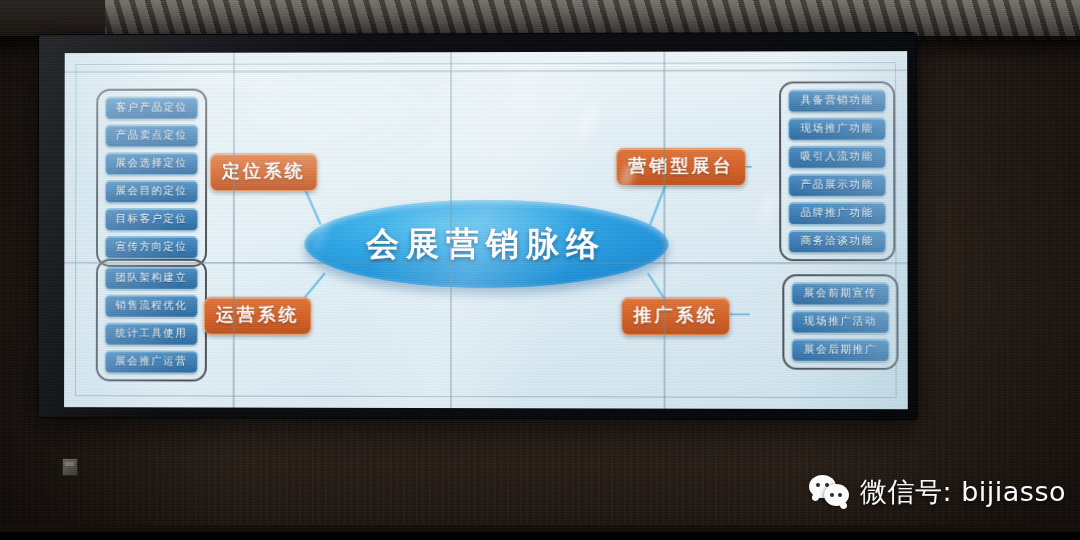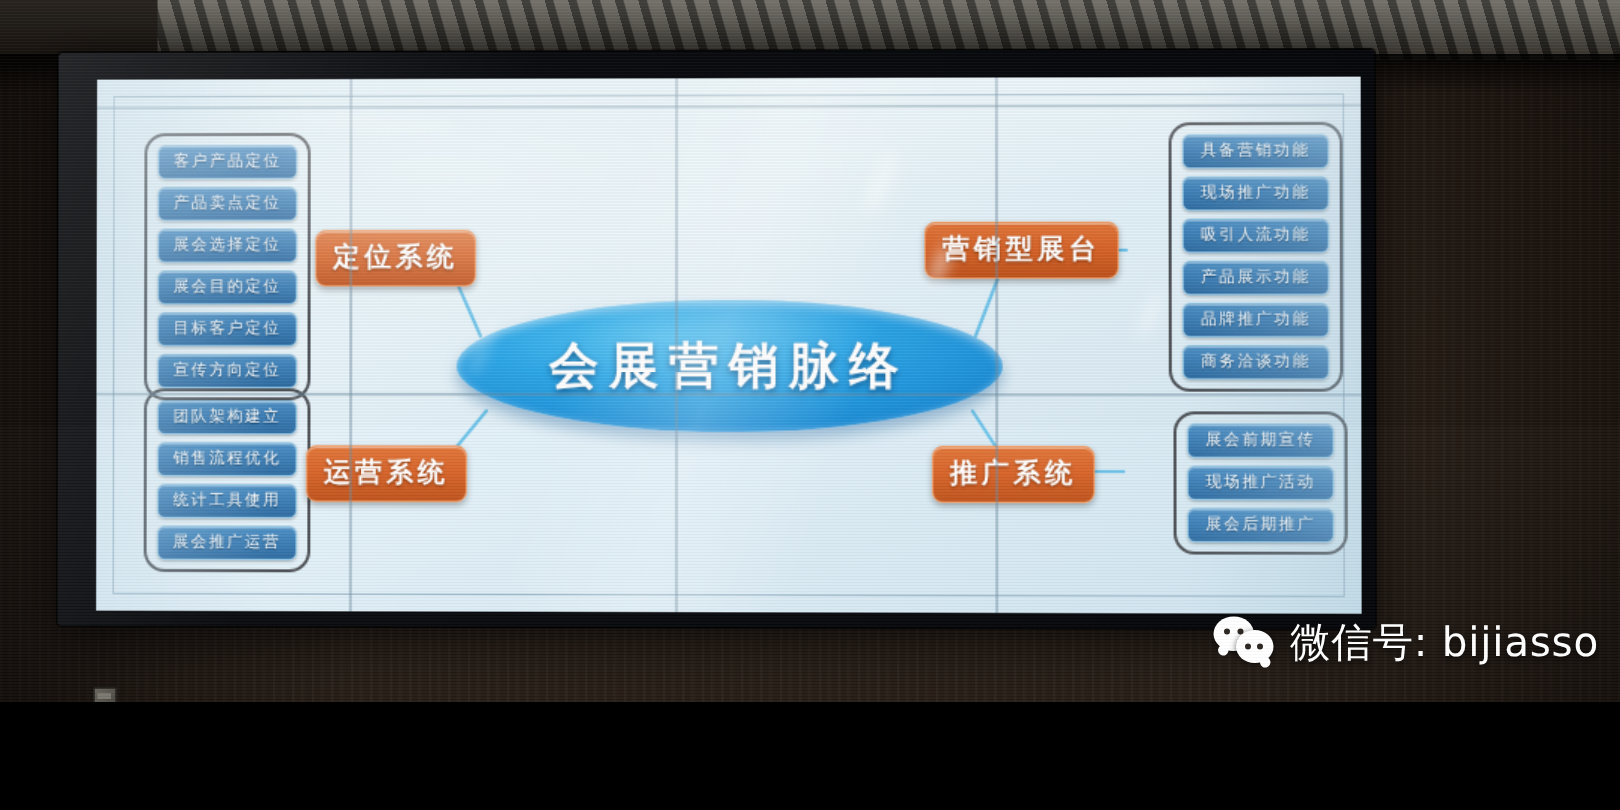--- a/index.html
+++ b/index.html
@@ -1,19 +1,19 @@
 <!DOCTYPE html>
 <html><head>
 <meta charset="utf-8">
 <title>Exhibition Marketing Mindmap on Video Wall</title>
 <style>
   html,body{margin:0;padding:0;background:#000;}
   body{width:1080px;height:540px;overflow:hidden;font-family:"Liberation Sans","DejaVu Sans",sans-serif;}
 
-  #scene{position:relative;width:1080px;height:468px;overflow:hidden;}
+  #scene{position:relative;width:1080px;height:532px;overflow:hidden;}
 
   
   .wall{
     position:absolute;left:0;top:0;width:1080px;height:540px;
     background:
       linear-gradient(to bottom, #1b1410 0%, #241a14 6%, #2b1f17 20%, #30231a 55%, #251b14 88%, #1a120d 100%);
   }
   .wall-grain{
     position:absolute;left:0;top:0;width:100%;height:100%;
     background-image:repeating-linear-gradient(to right,

